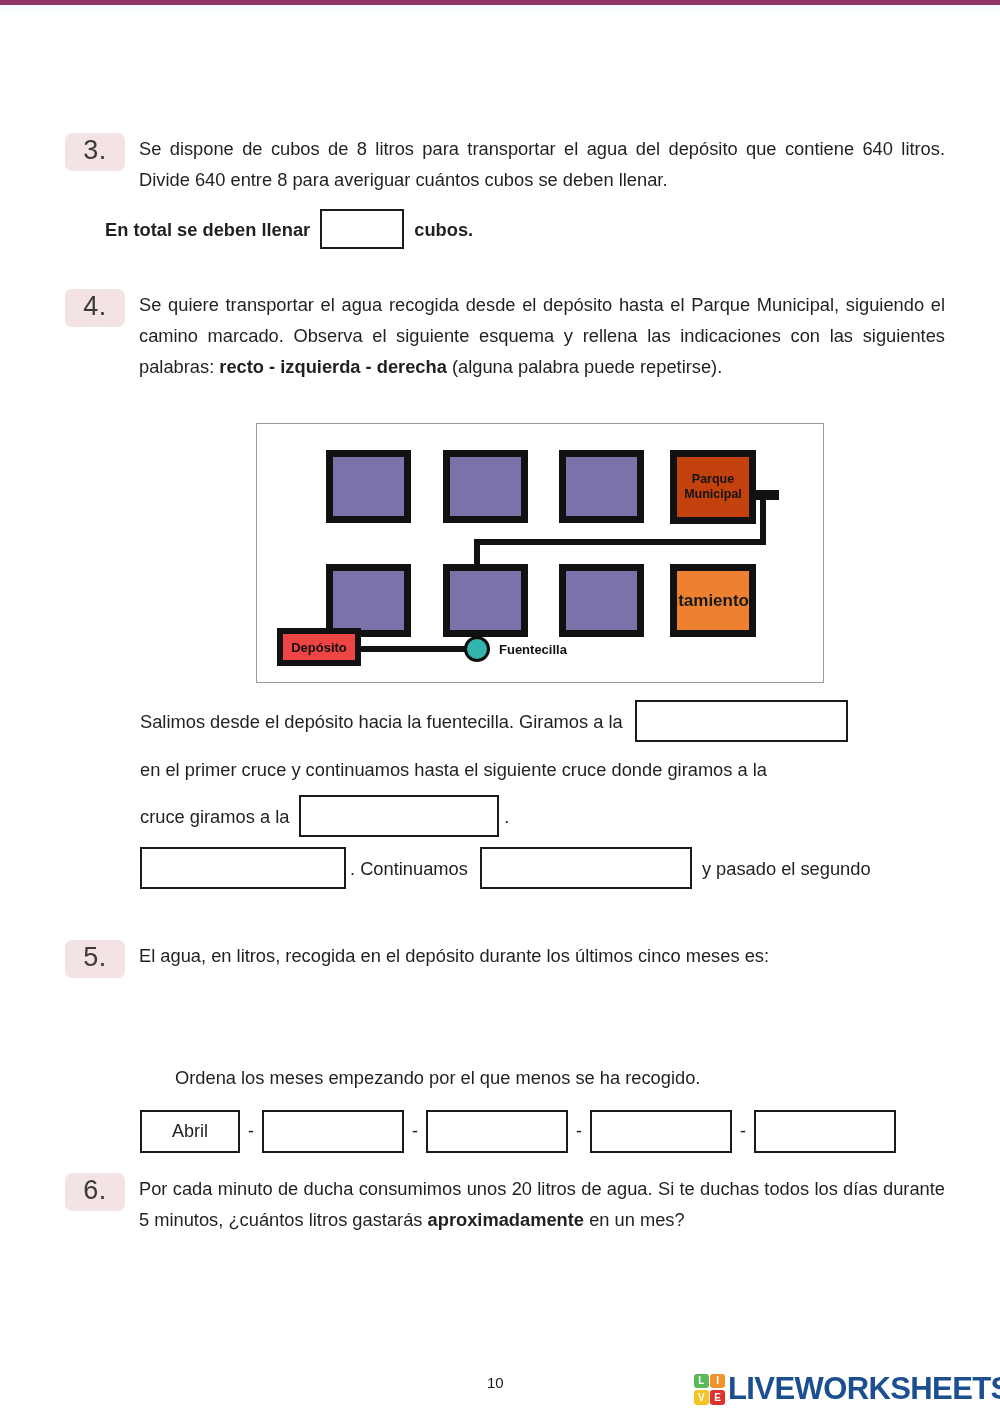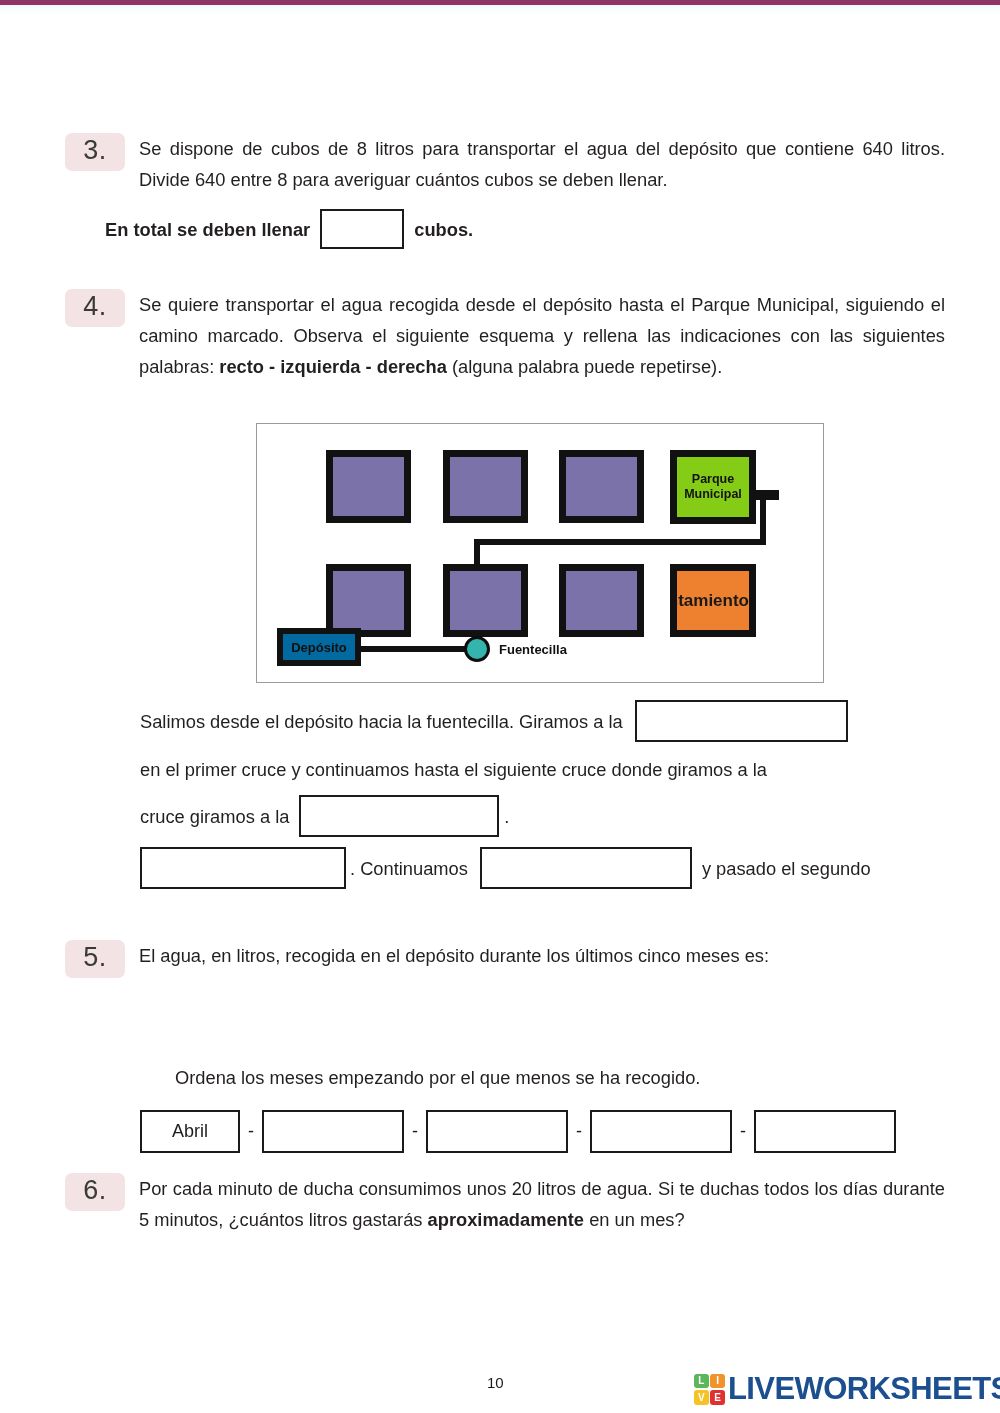--- a/index.html
+++ b/index.html
@@ -88,21 +88,21 @@
     border: 1.6px solid #9a9a9a;
     background: #fff;
   }
   .blk {
     position: absolute;
     background: #7a72a8;
     border: 7px solid #111111;
   }
   .blk-park {
     position: absolute;
-    background: #84cc16;
+    background: #c2410c;
     border: 7px solid #111111;
     display: flex;
     align-items: center;
     justify-content: center;
     text-align: center;
     font-size: 12.5px;
     font-weight: 700;
     color: #141414;
     line-height: 15px;
   }
@@ -115,21 +115,21 @@
     justify-content: flex-end;
     text-align: center;
     font-size: 17px;
     font-weight: 700;
     color: #1a1a1a;
     overflow: hidden;
     white-space: nowrap;
   }
   .blk-dep {
     position: absolute;
-    background: #0369a1;
+    background: #ef4444;
     border: 6px solid #111111;
     display: flex;
     align-items: center;
     justify-content: center;
     font-size: 13px;
     font-weight: 700;
     color: #101010;
   }
   .fuente-dot {
     position: absolute;

